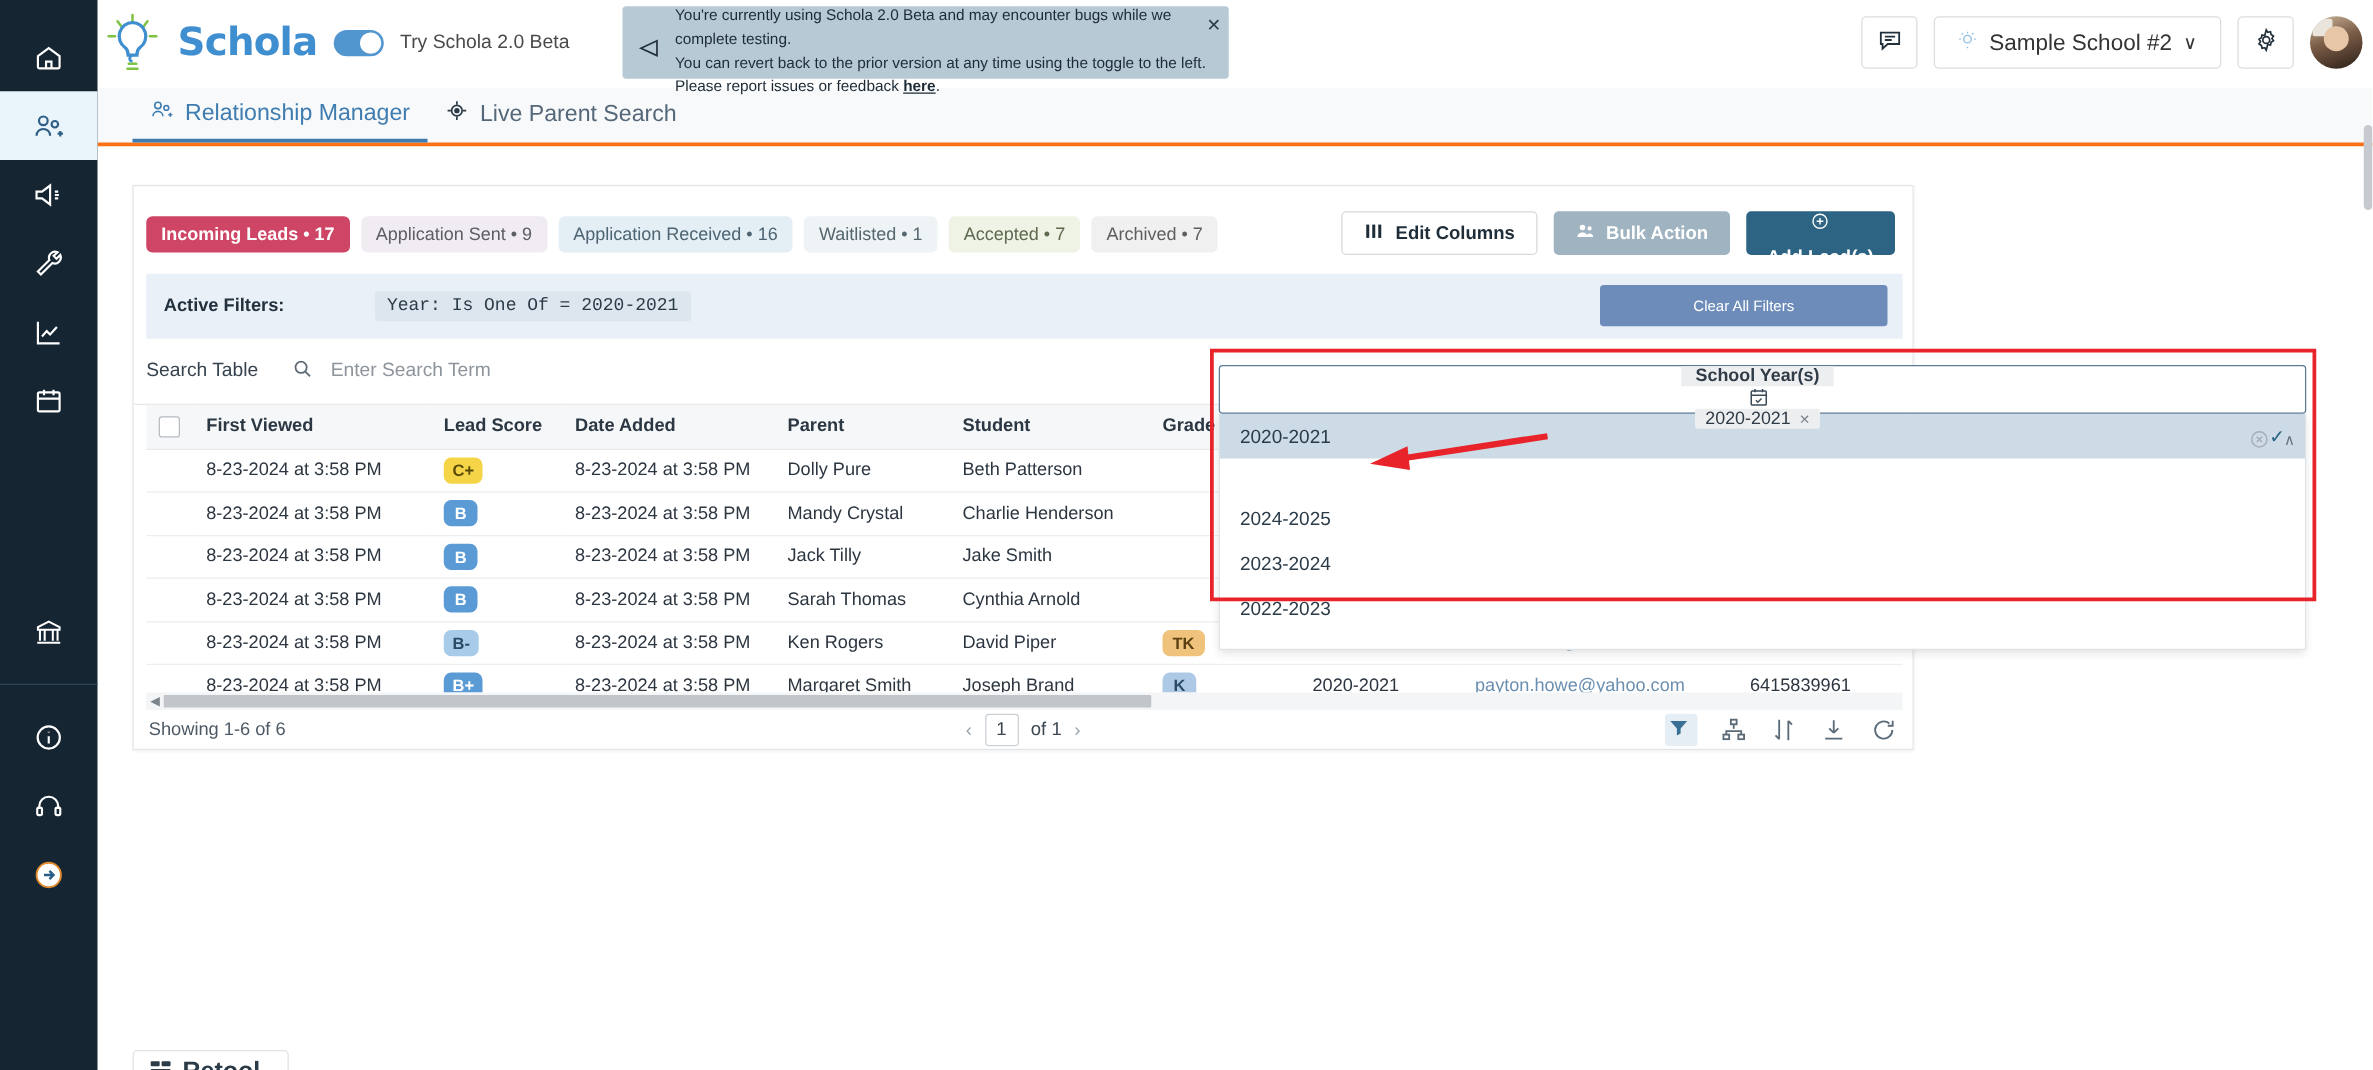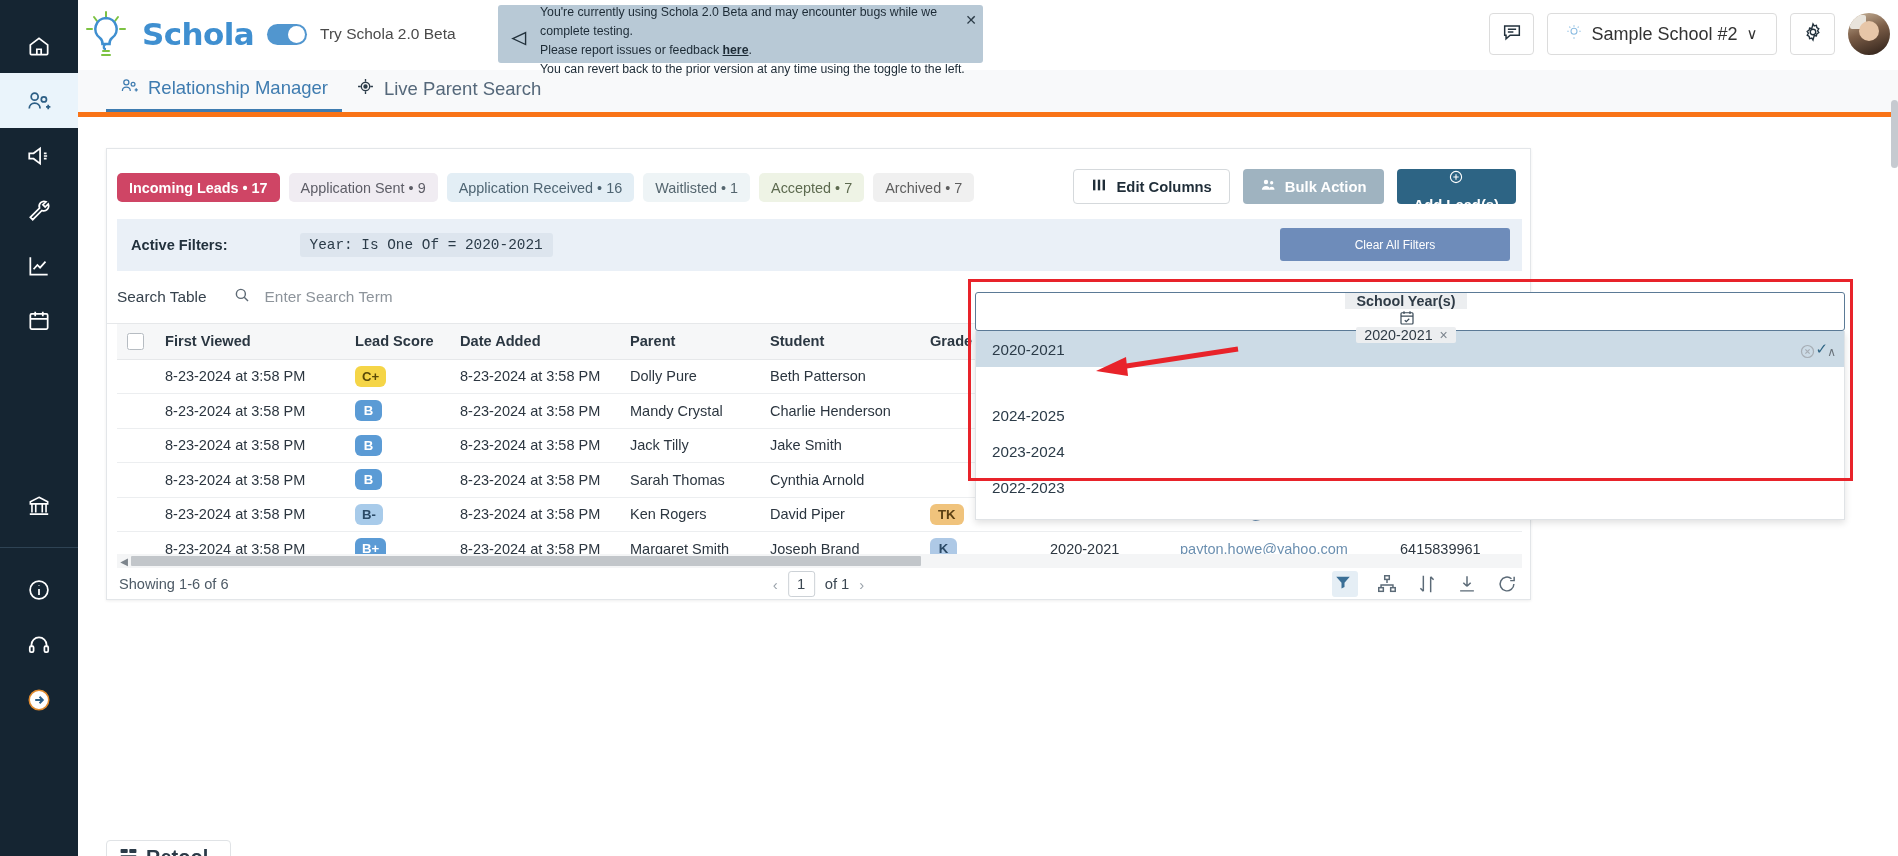--- a/index.html
+++ b/index.html
@@ -95,21 +95,21 @@
   }
   #avatar::before {
     content: ""; position: absolute; left: 2px; top: 2px;
     width: 16px; height: 14px; background: #e9e4dc; border-radius: 2px;
   }
 
   
   #page-tabs {
     position: absolute; left: 78px; top: 70px;
     width: 1820px; height: 47px;
-    background: #f8f9fa; border-bottom: 5px solid #f97316;
+    background: #f8f9fa; border-bottom: 3px solid #f97316;
     display: flex; align-items: flex-end; padding-left: 28px;
     z-index: 20;
   }
   .ptab {
     display: flex; align-items: center; gap: 9px;
     height: 46px; padding: 0 14px; cursor: pointer;
     font-size: 18.5px; color: #55687a;
   }
   .ptab.active { color: #3f7cb0; border-bottom: 3px solid #3f7cb0; }
   .ptab svg { width: 19px; height: 19px; }
@@ -445,24 +445,24 @@
   </div>
 
   <div id="banner">
     <span id="banner-icon">
       <svg viewBox="0 0 24 24" fill="none" stroke="#22313c" stroke-width="1.5">
           <path d="M3 11.5L17 5v13L3 11.5z"></path>
         </svg>
     </span>
     <div id="banner-text">
       <div>You're currently using Schola 2.0 Beta and may encounter bugs while we complete testing.</div>
+      <div>You can revert back to the prior version at any time using the toggle to the left.</div>
       <div>
         <span>Please report issues or feedback </span><a href="#">here</a><span>.</span>
       </div>
-      <div>You can revert back to the prior version at any time using the toggle to the left.</div>
     </div>
     <span id="banner-close">✕</span>
   </div>
 
   <div id="top-right">
     <div class="tr-btn" id="chat-btn">
       <span>
         <svg width="22" height="22" viewBox="0 0 24 24" fill="none" stroke="#22313c" stroke-width="1.6">
             <path d="M4 5.5h16v10H10l-4.5 4v-4H4z"></path>
             <path d="M7.5 9h9M7.5 12h6"></path>

